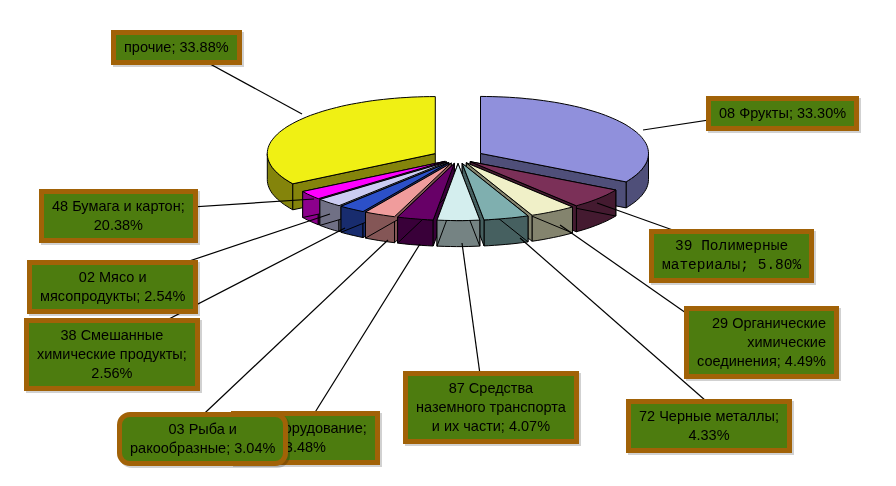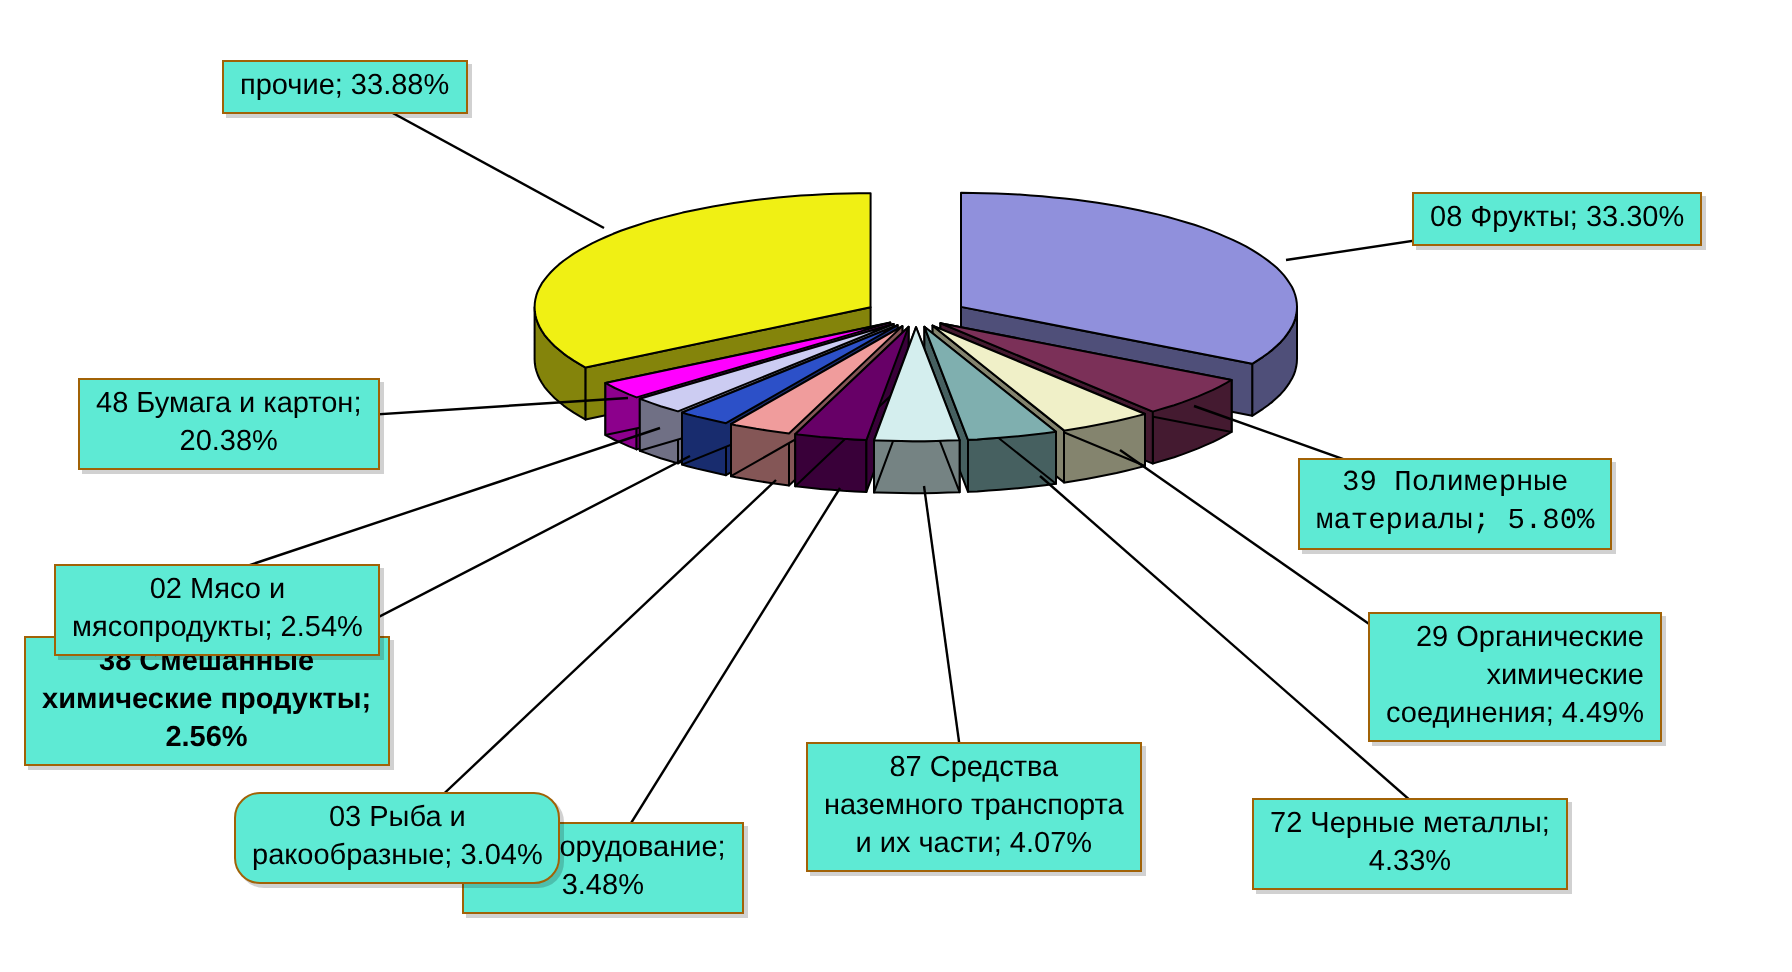--- a/index.html
+++ b/index.html
@@ -7,22 +7,22 @@
     position:relative;
     width:896px;height:486px;
     background:#fff;
     overflow:hidden;
     font-family:"Liberation Sans", sans-serif;
   }
   #pie-svg{position:absolute;left:0;top:0;z-index:1;}
   .callout{
     position:absolute;
     z-index:2;
-    background:#5eead4;
-    border:1px solid #a16207;
+    background:#4d7c0f;
+    border:5px solid #a16207;
     padding:3px 8px;
     font-size:14.5px;
     line-height:1.32;
     color:#000;
     text-align:center;
     white-space:pre-line;
     box-shadow:2px 2px 0 rgba(0,0,0,0.18);
   }
 </style>
 </head>
@@ -117,24 +117,24 @@
       <div class="callout" style="left: 684px; top: 306px; text-align: right;">29 Органические
 химические
 соединения; 4.49%</div>
       <div class="callout" style="left: 626px; top: 399px;">72 Черные металлы;
 4.33%</div>
       <div class="callout" style="left: 403px; top: 371px;">87 Средства
 наземного транспорта
 и их части; 4.07%</div>
       <div class="callout" style="left: 231px; top: 411px;">84 Оборудование;
 3.48%</div>
-      <div class="callout" style="left: 117px; top: 396px; border-radius: 13px;">03 Рыба и
+      <div class="callout" style="left: 117px; top: 412px; border-radius: 13px;">03 Рыба и
 ракообразные;  3.04%</div>
-      <div class="callout" style="left: 12px; top: 318px; font-weight: bold;">38 Смешанные
+      <div class="callout" style="left: 24px; top: 318px;">38 Смешанные
 химические  продукты;
 2.56%</div>
-      <div class="callout" style="left: 27px; top: 282px;">02 Мясо и
+      <div class="callout" style="left: 27px; top: 260px;">02 Мясо и
 мясопродукты; 2.54%</div>
       <div class="callout" style="left: 39px; top: 189px;">48 Бумага и картон;
 20.38%</div>
       <div class="callout" style="left: 111px; top: 30px;">прочие; 33.88%</div>
     </div>
 </div>
 
 </body></html>

